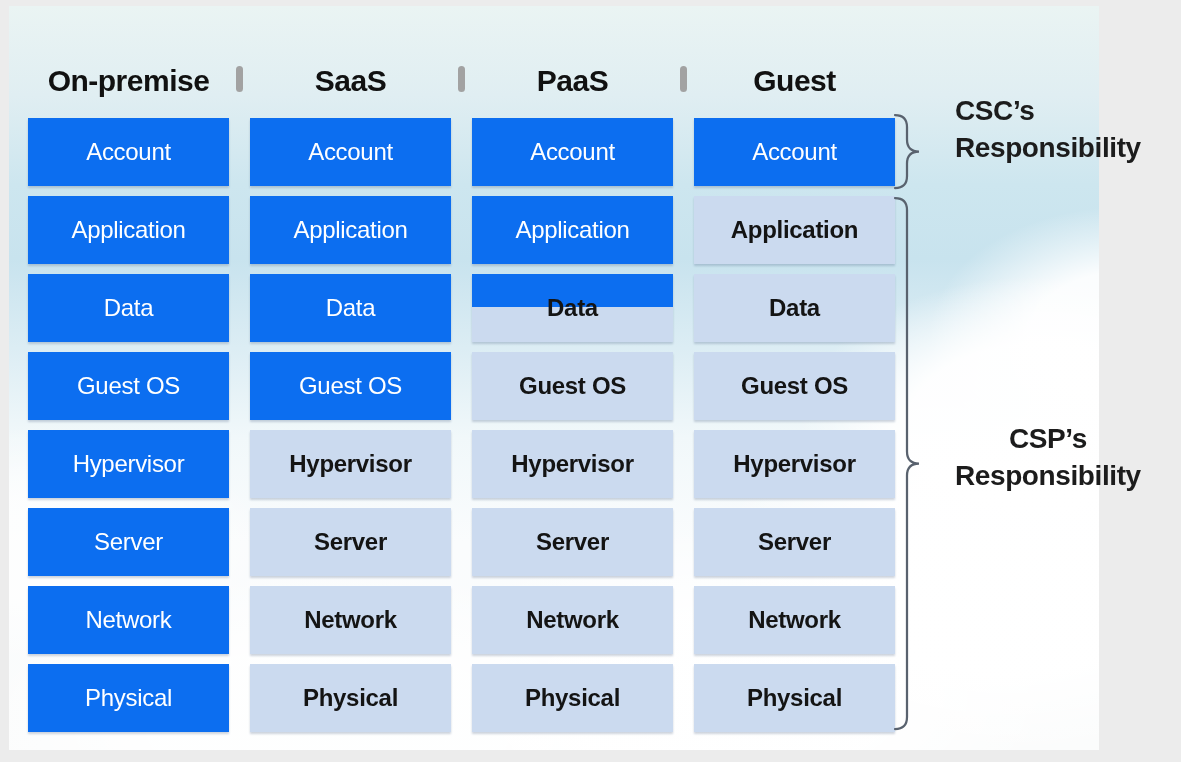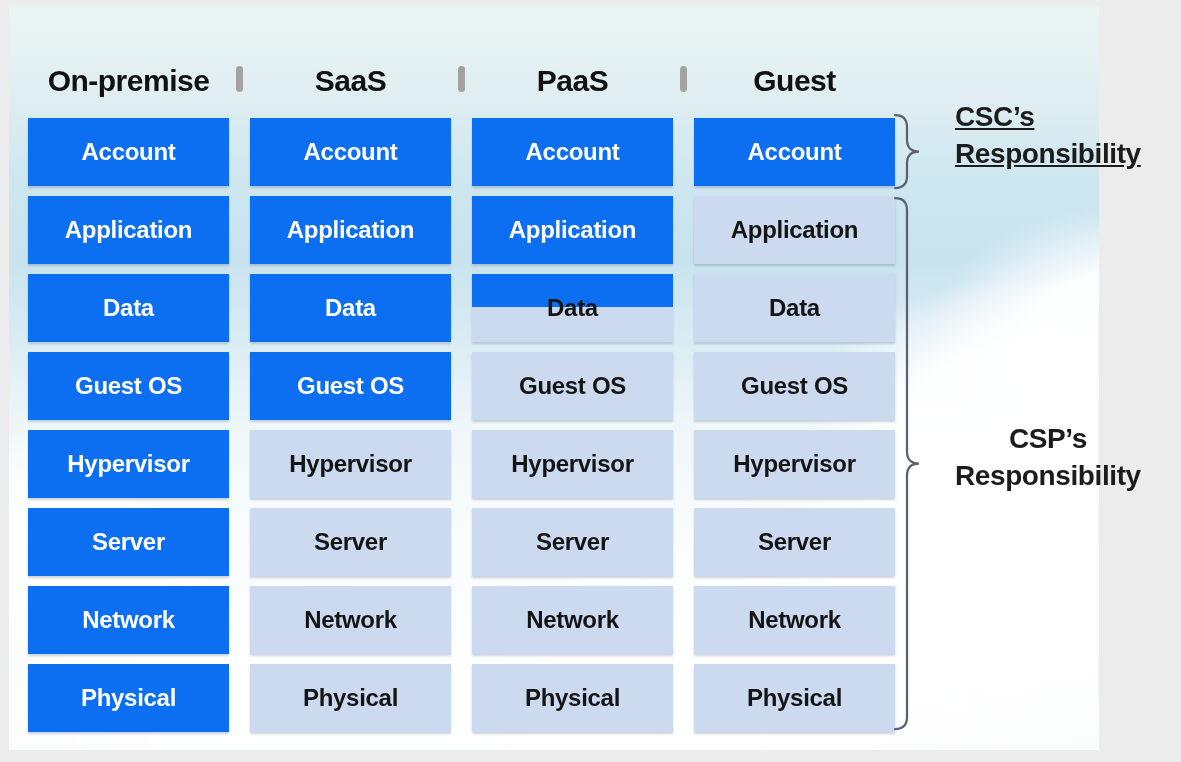--- a/index.html
+++ b/index.html
@@ -24,40 +24,40 @@
     grid-template-rows:54px repeat(8,68px);
     column-gap:21px;row-gap:10px;
     grid-auto-flow:column;
   }
   .col-header{
     display:flex;align-items:center;justify-content:center;
     font-size:30px;font-weight:600;color:#111;letter-spacing:-0.5px;
   }
   .cell{
     display:flex;align-items:center;justify-content:center;
-    font-size:24px;font-weight:700;letter-spacing:-0.3px;
+    font-size:24px;font-weight:400;letter-spacing:-0.3px;
     box-shadow:0 1.5px 2px rgba(80,100,135,.28);
   }
   .cell.csc{background:#0c6ef0;color:#ffffff;}
   .cell.csp{background:#cbdaef;color:#141414;font-weight:600;}
   .cell.shared{
     background:linear-gradient(180deg,#0c6ef0 0%,#0c6ef0 48%,#cbdaef 48%,#cbdaef 100%);
     color:#141414;font-weight:600;
   }
   .sep{
     position:absolute;width:7px;height:26px;border-radius:3.5px;background:#a2a2a2;top:12px;
   }
   .sep.s1{left:208px;} .sep.s2{left:430px;} .sep.s3{left:652px;}
   .brace{position:absolute;left:884px;}
   .brace path{fill:none;stroke:#59626e;stroke-width:2.25;stroke-linecap:round;}
   .resp-label{
     position:absolute;left:946px;
     font-size:28px;line-height:37px;font-weight:600;color:#1c1c1c;letter-spacing:-0.4px;
   }
-  .resp-label.csc-pos{top:92px;text-decoration:underline;}
+  .resp-label.csc-pos{top:86px;}
   .resp-label.csp-pos{top:414px;text-align:center;}
 </style>
 </head>
 <body>
 
 <div class="frame">
   <div class="panel">
 
     <div class="board">
 

